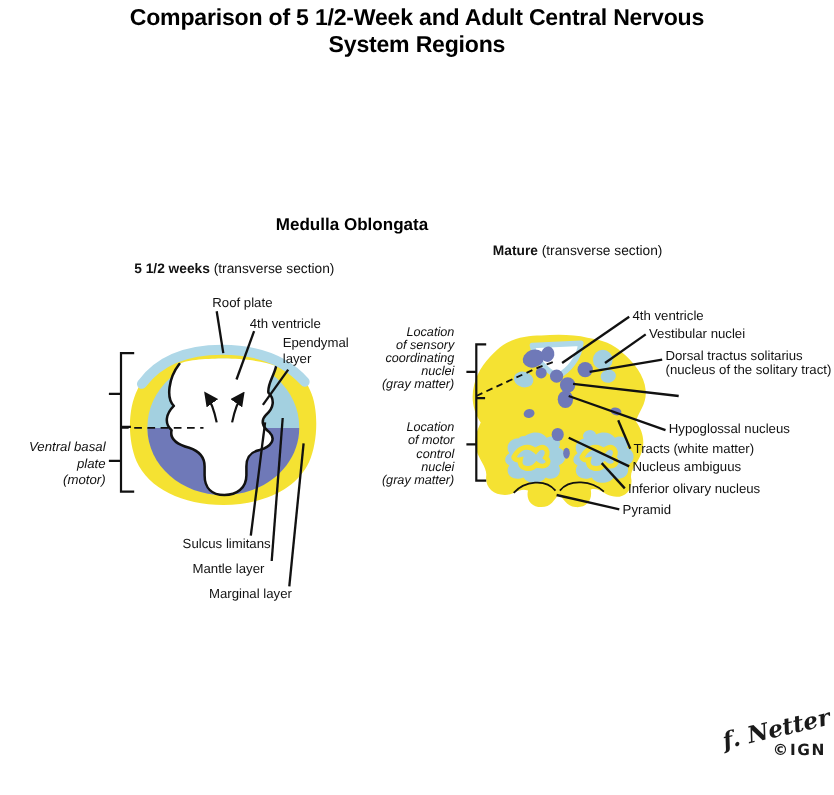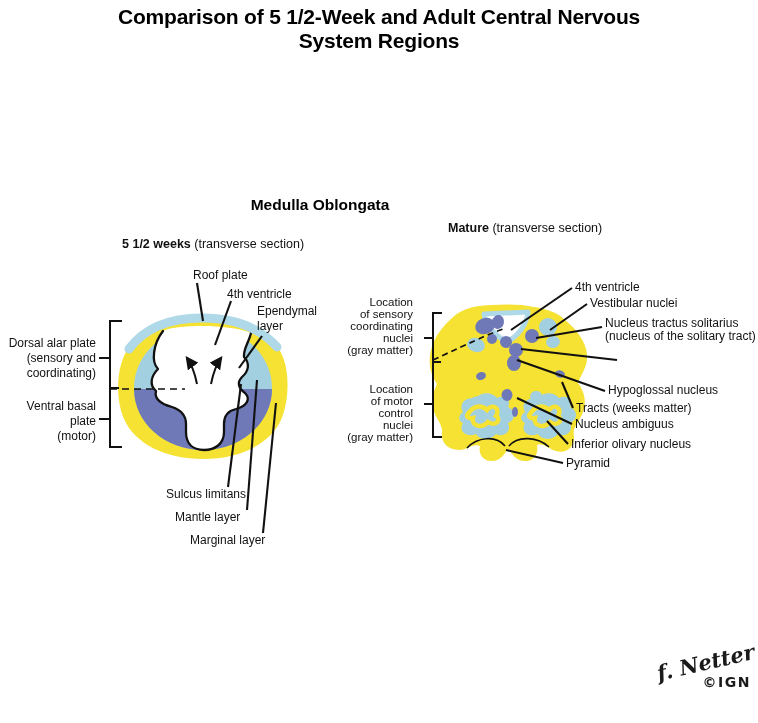--- a/index.html
+++ b/index.html
@@ -6,21 +6,21 @@
   .page{position:relative;width:758px;height:723px;background:#ffffff;overflow:hidden;
         font-family:"Liberation Sans",sans-serif;color:#111;}
   .title{position:absolute;top:5px;left:0;width:758px;text-align:center;
          font-weight:bold;font-size:21px;line-height:24px;letter-spacing:-0.2px;
          white-space:pre-line;color:#000;}
   .subtitle{position:absolute;top:196px;left:0;width:640px;text-align:center;
             font-weight:bold;font-size:15.5px;color:#000;}
   .panel-heading{position:absolute;font-size:12.5px;color:#111;}
   .panel-heading .hb{font-weight:bold;}
   .lbl{position:absolute;font-size:12px;line-height:15px;white-space:pre-line;color:#111;}
-  .lbl.right-align{text-align:right;}
+  .lbl.right-align{text-align:right;font-style:italic;}
   .lbl.tight{line-height:12.6px;}
   .lbl.small-tight{font-size:11.5px;line-height:11.9px;}
   svg.art{position:absolute;left:0;top:0;z-index:1;}
   .text-layer{position:absolute;left:0;top:0;width:758px;height:723px;z-index:2;pointer-events:none;}
   .signature{position:absolute;left:656px;top:650px;width:98px;height:66px;}
   .sig-name{font-family:"DejaVu Serif",serif;font-style:italic;font-weight:700;
             font-size:21px;transform:rotate(-13deg);white-space:nowrap;color:#1a1a1a;}
   .sig-logo{font-family:"DejaVu Sans",sans-serif;font-weight:bold;font-size:14px;
             text-align:right;letter-spacing:1.5px;margin-top:-1px;padding-right:3px;color:#1a1a1a;}
 </style>
@@ -153,47 +153,44 @@
       <span class="hb">5 1/2 weeks</span><span> (transverse section)</span>
     </div>
     <div class="panel-heading" style="left:448px;top:221px;">
       <span class="hb">Mature</span><span> (transverse section)</span>
     </div>
 
     <div class="lbl" style="left:193px;top:268px;">Roof plate</div>
     <div class="lbl" style="left:227px;top:287px;">4th ventricle</div>
     <div class="lbl" style="left:257px;top:304px;">Ependymal
 layer</div>
-    <div class="lbl right-align" style="left:0px;top:336px;width:96px;">Dorsal alar plate
-(sensory and
-coordinating)</div>
     <div class="lbl right-align" style="left:0px;top:399px;width:96px;">Ventral basal
 plate
 (motor)</div>
     <div class="lbl" style="left:146px;top:487px;margin-left:20px;">Sulcus limitans</div>
     <div class="lbl" style="left:175px;top:510px;">Mantle layer</div>
     <div class="lbl" style="left:190px;top:533px;">Marginal layer</div>
 
     <div class="lbl right-align small-tight" style="left:333px;top:297px;width:80px;">Location
 of sensory
 coordinating
 nuclei
 (gray matter)</div>
     <div class="lbl right-align small-tight" style="left:333px;top:384px;width:80px;">Location
 of motor
 control
 nuclei
 (gray matter)</div>
 
     <div class="lbl tight" style="left:575px;top:281px;">4th ventricle</div>
     <div class="lbl tight" style="left:590px;top:297px;">Vestibular nuclei</div>
-    <div class="lbl tight" style="left:605px;top:317px;">Nucleus tractus solitarius
+    <div class="lbl tight" style="left:605px;top:317px;">Dorsal tractus solitarius
 (nucleus of the solitary tract)</div>
     <div class="lbl tight" style="left:608px;top:384px;">Hypoglossal nucleus</div>
-    <div class="lbl tight" style="left:576px;top:402px;">Tracts (weeks matter)</div>
+    <div class="lbl tight" style="left:576px;top:402px;">Tracts (white matter)</div>
     <div class="lbl tight" style="left:575px;top:418px;">Nucleus ambiguus</div>
     <div class="lbl tight" style="left:571px;top:438px;">Inferior olivary nucleus</div>
     <div class="lbl tight" style="left:566px;top:457px;">Pyramid</div>
 
     <div class="signature">
       <div class="sig-name"><span>f. Netter</span> </div>
       <div class="sig-logo">©IGN</div>
     </div>
 
   </div>

